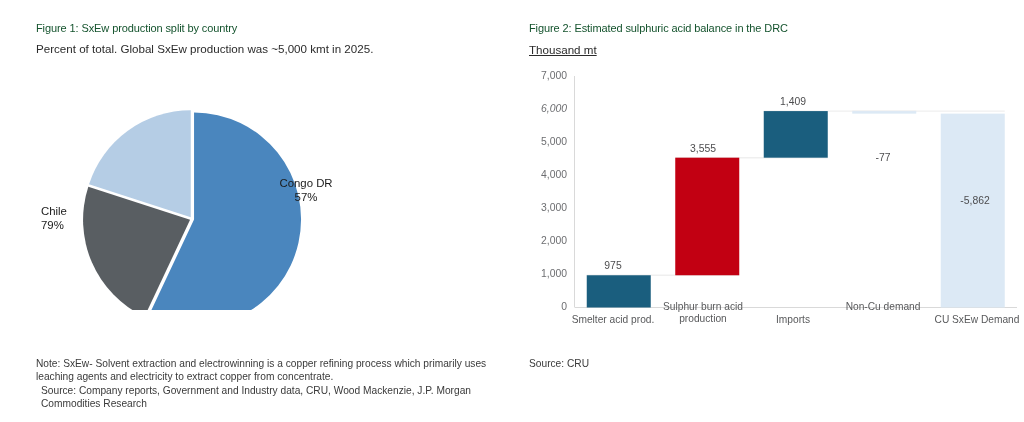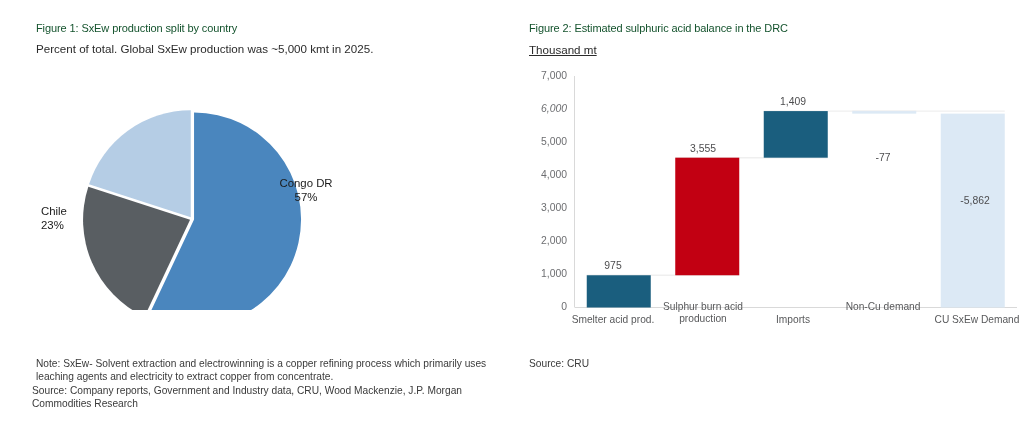--- a/index.html
+++ b/index.html
@@ -95,28 +95,28 @@
           <path d="M 154.76565097018582 142.3010643118126 L 53.00260372660438 109.23624591369321 A 107 107 0 0 1 154.7656509701858 35.30106431181261 Z" fill="#b5cde5"></path>
         </svg>
 
       <div class="pie-label" style="left:215px;top:102px;width:110px;text-align:center;">
         <span class="pl-name">Congo DR</span>
         <span class="pl-val">57%</span>
       </div>
 
       <div class="pie-label" style="left:5px;top:130px;width:70px;text-align:left;">
         <span class="pl-name">Chile</span>
-        <span class="pl-val">23%</span>
+        <span class="pl-val">79%</span>
       </div>
 
     </div>
 
     <div class="fig-note" style="left:36px;top:357px;width:460px;">Note: SxEw- Solvent extraction and electrowinning is a copper refining process which primarily uses leaching agents and electricity to extract copper from concentrate.</div>
 
-    <div class="fig-note" style="left:32px;top:384px;width:462px;">Source: Company reports, Government and Industry data, CRU, Wood Mackenzie, J.P. Morgan Commodities Research</div>
+    <div class="fig-note" style="left:41px;top:384px;width:462px;">Source: Company reports, Government and Industry data, CRU, Wood Mackenzie, J.P. Morgan Commodities Research</div>
   </div>
 
   <div class="panel panel-right">
 
     <div class="fig-title" style="left:17px;top:22px;">Figure 2: Estimated sulphuric acid balance in the DRC</div>
 
     <div class="fig-sub" style="left:17px;top:43px;text-decoration:underline;">Thousand mt</div>
   </div>
 
   <div id="wf-wrap">

